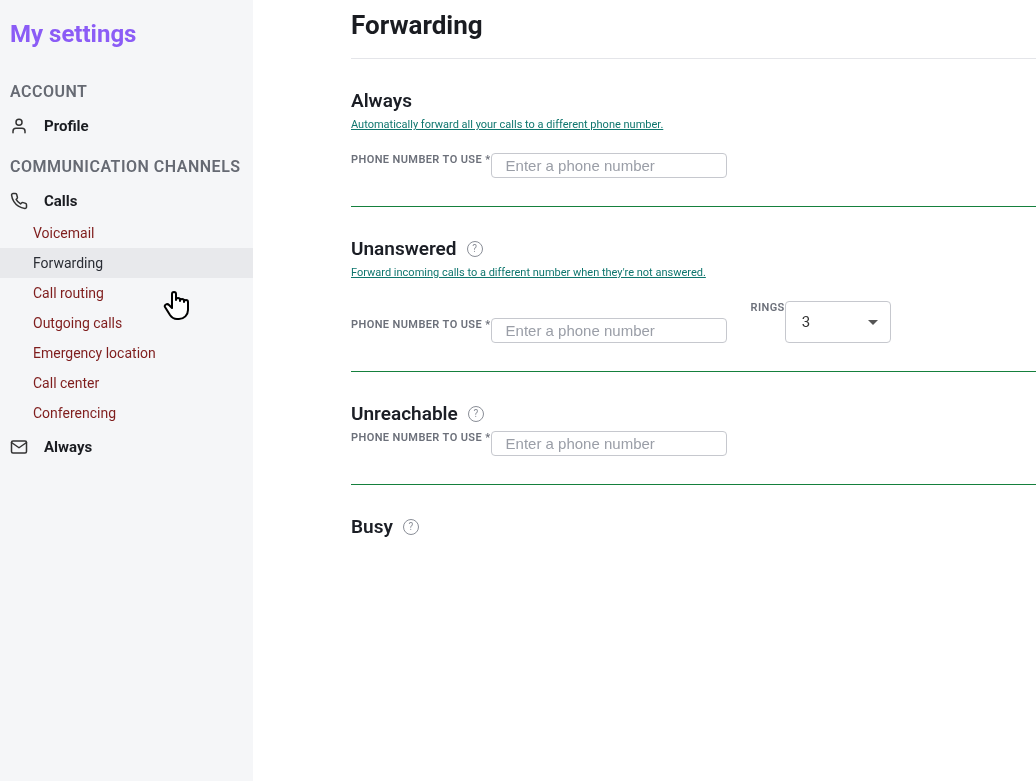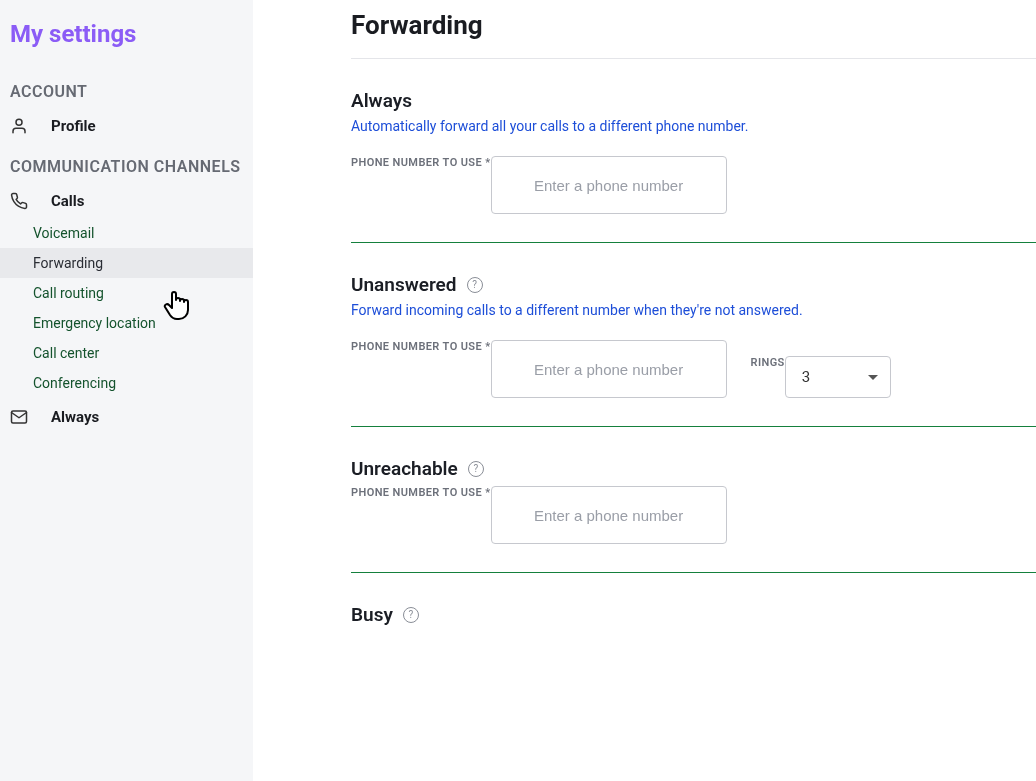--- a/index.html
+++ b/index.html
@@ -30,32 +30,32 @@
   .section-label {
     font-size: 16px;
     font-weight: 600;
     letter-spacing: 0.5px;
     color: #666a73;
     padding: 14px 10px 8px 10px;
   }
   .nav-item {
     display: flex;
     align-items: center;
-    gap: 23px;
+    gap: 16px;
     padding: 8px 10px;
     font-size: 15px;
     font-weight: 700;
     color: #1a1c21;
     cursor: pointer;
   }
   .nav-item .icon { width: 18px; height: 18px; display:flex; align-items:center; justify-content:center; color:#333; }
   .sub-item {
     padding: 7px 10px 7px 33px;
     font-size: 14px;
-    color: #14532d;
+    color: #7f1d1d;
     cursor: pointer;
   }
   .sub-item.active {
     background: #e8e9ec;
     color: #2a2d34;
   }
   
   .main {
     flex: 1;
     padding: 10px 0 0 98px;
@@ -86,47 +86,47 @@
   }
   .help-icon {
     width: 16px; height: 16px;
     border: 1.4px solid #8a8e97;
     border-radius: 50%;
     display:flex; align-items:center; justify-content:center;
     font-size: 10px; color:#8a8e97;
     cursor: pointer;
   }
   .section-desc {
-    font-size: 14px;
-    color: #1d4ed8;
+    font-size: 11px;
+    color: #0f766e;
     margin-bottom: 22px;
+    text-decoration: underline;
   }
   .fields-row {
     display:flex;
     gap: 24px;
     align-items: flex-end;
   }
   .field { display:flex; flex-direction:row; }
   .field-label {
     font-size: 11px;
     font-weight: 600;
     letter-spacing: 0.4px;
     color: #6c707a;
     margin-bottom: 8px;
   }
   .text-input {
     width: 236px;
-    height: 58px;
+    height: 25px;
     border: 1px solid #c6c8ce;
     border-radius: 4px;
     padding: 0 14px;
     font-size: 15px;
     color: #a16207;
     background: #fff;
-    text-align: center;
   }
   .text-input::placeholder { color: #9a9ea7; }
   .select-wrap {
     width: 106px;
     height: 42px;
     border: 1px solid #c6c8ce;
     border-radius: 4px;
     display:flex;
     align-items:center;
     justify-content: space-between;
@@ -172,20 +172,21 @@
     <span class="icon">
       <svg width="18" height="18" viewBox="0 0 24 24" fill="none" stroke="currentColor" stroke-width="2" stroke-linecap="round" stroke-linejoin="round">
           <path d="M22 16.92v3a2 2 0 0 1-2.18 2 19.79 19.79 0 0 1-8.63-3.07 19.5 19.5 0 0 1-6-6 19.79 19.79 0 0 1-3.07-8.67A2 2 0 0 1 4.11 2h3a2 2 0 0 1 2 1.72c.13.96.36 1.9.7 2.81a2 2 0 0 1-.45 2.11L8.09 9.91a16 16 0 0 0 6 6l1.27-1.27a2 2 0 0 1 2.11-.45c.91.34 1.85.57 2.81.7A2 2 0 0 1 22 16.92z"></path>
         </svg>
     </span>
     <span>Calls</span>
   </div>
   <div class="sub-item">Voicemail</div>
   <div class="sub-item active">Forwarding</div>
   <div class="sub-item">Call routing</div>
+  <div class="sub-item">Outgoing calls</div>
   <div class="sub-item">Emergency location</div>
   <div class="sub-item">Call center</div>
   <div class="sub-item">Conferencing</div>
 
   <div class="nav-item" style="margin-top:2px;">
     <span class="icon">
       <svg width="18" height="18" viewBox="0 0 24 24" fill="none" stroke="currentColor" stroke-width="2" stroke-linecap="round" stroke-linejoin="round">
           <rect x="2" y="4" width="20" height="16" rx="2"></rect>
           <polyline points="2,6 12,13 22,6"></polyline>
         </svg>

